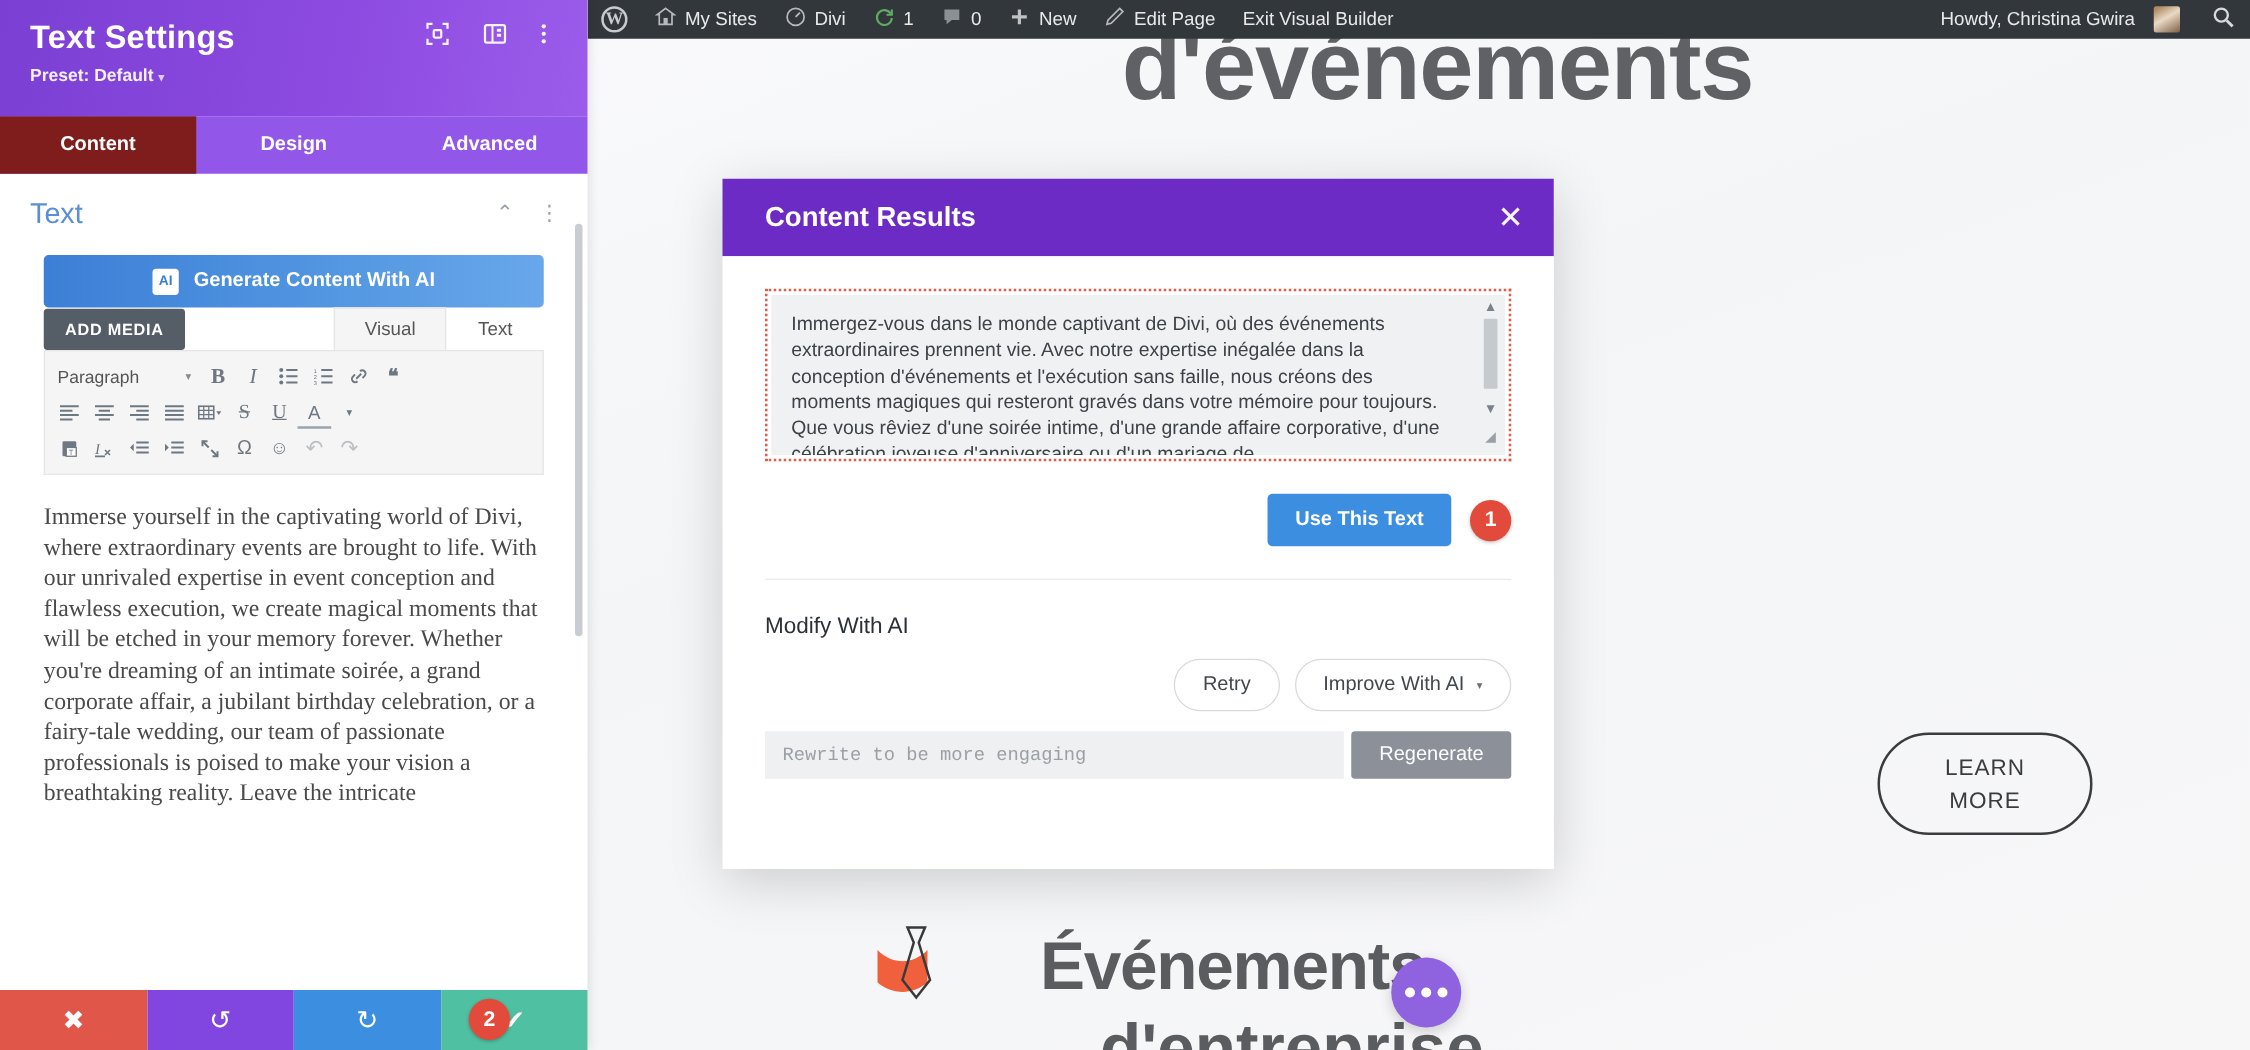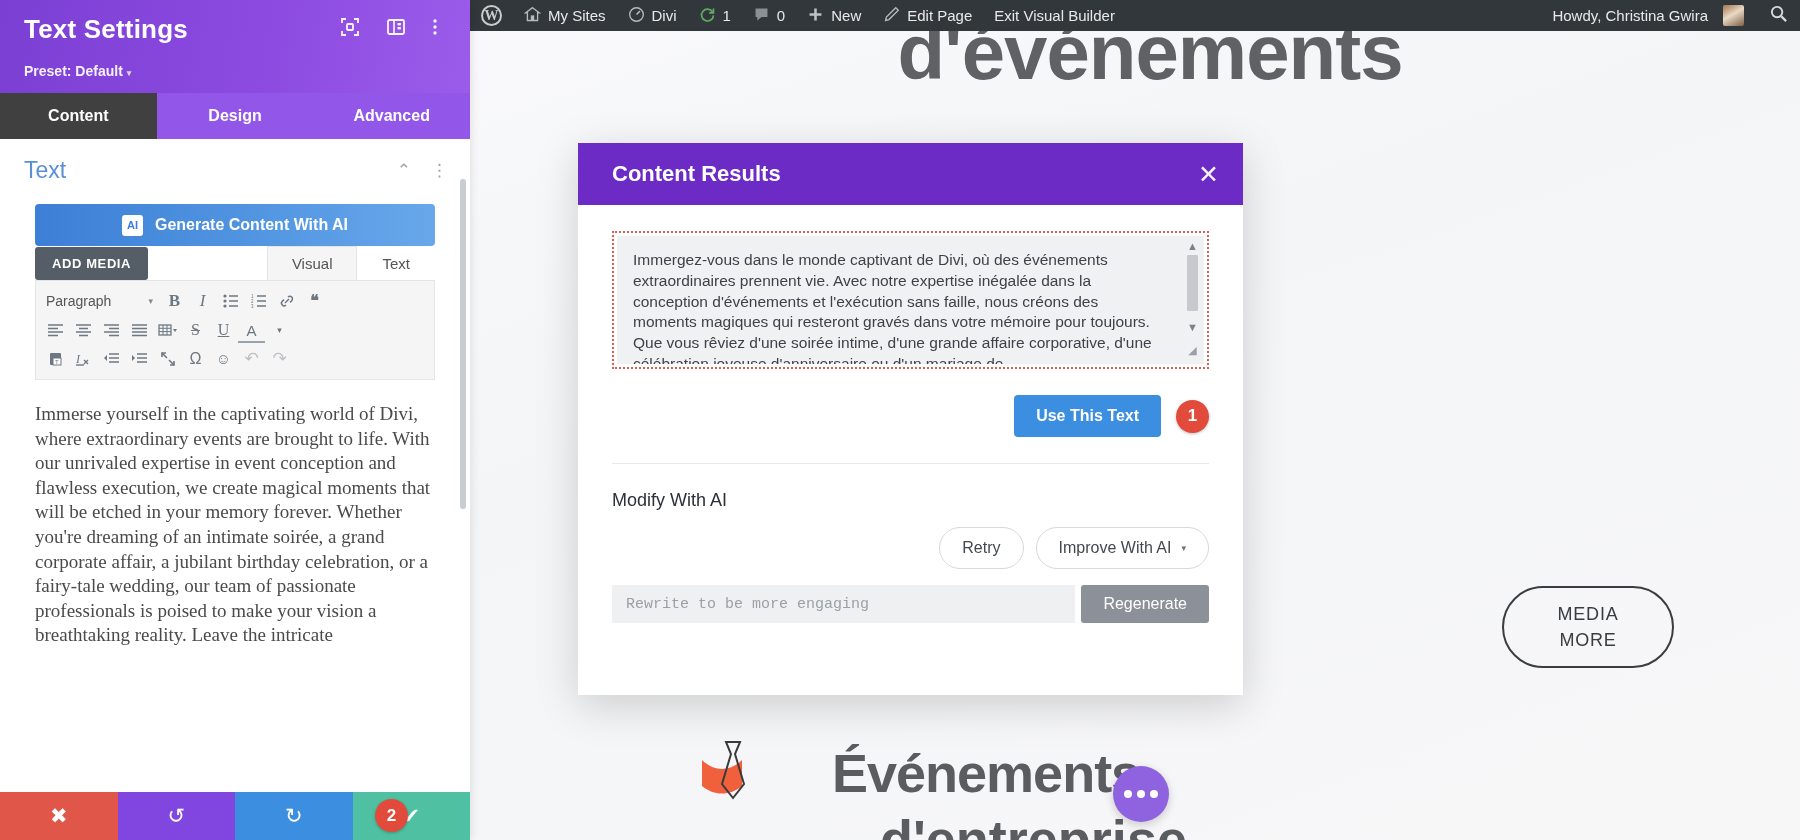--- a/index.html
+++ b/index.html
@@ -83,32 +83,32 @@
   .panel {
     position: absolute; left: 0; top: 0; width: 470px; height: 840px;
     background: #fff; z-index: 20; box-shadow: 2px 0 8px rgba(0,0,0,.09);
     display: flex; flex-direction: column;
   }
   .panel-head {
     background: linear-gradient(100deg,#7b3fd4 0%,#8c4ae0 55%,#9b5cea 100%);
     height: 93px; padding: 14px 22px 0 24px; position: relative; color: #fff;
   }
   .panel-title { font-size: 26px; font-weight: 700; letter-spacing: .2px; }
-  .panel-preset { font-size: 14px; font-weight: 700; margin-top: 18px; opacity: .92; }
+  .panel-preset { font-size: 14px; font-weight: 700; margin-top: 7px; opacity: .92; }
   .panel-preset .caret { font-size: 9px; opacity: .8; }
   .head-icons {
     position: absolute; right: 18px; top: 17px; display: flex; gap: 26px; align-items: center;
   }
   .head-icons .hi { width: 20px; height: 20px; opacity: .95; cursor: pointer; }
   .tabs { display: flex; height: 46px; background: #9257e8; }
   .tab {
     flex: 1; display: flex; align-items: center; justify-content: center;
     font-size: 16px; font-weight: 700; color: #fff; cursor: pointer;
   }
-  .tab.active { background: #404040; }
+  .tab.active { background: #7f1d1d; }
 
   .panel-body { flex: 1; overflow: hidden; position: relative; }
   .sec-head {
     display: flex; align-items: center; padding: 18px 22px 10px 24px;
   }
   .sec-title { font-size: 23px; color: #5a8fd6; font-weight: 400; flex: 1; }
   .sec-head .chev, .sec-head .dots { color: #9aa4ae; font-size: 17px; margin-left: 20px; }
 
   .ai-btn {
     margin: 10px 35px 0 35px; height: 42px; border-radius: 4px;
@@ -244,21 +244,21 @@
     <div class="hero-para" style="white-space:pre-line">extraordinary events are
 ception and flawless
 ed in your memory forever.
 corporate affair, a jubilant
 f passionate professionals
 ve the intricate details to
 aordinary occasion.
 nsational event begin with</div>
 
     <div class="learn-more">
-      <span style="white-space:pre-line">MEDIA
+      <span style="white-space:pre-line">LEARN
 MORE</span>
     </div>
 
     <div class="tie-icon">
       <svg width="66" height="76" viewBox="0 0 66 76">
         <path d="M2 20 C14 32 30 32 42 20 L42 46 C30 56 14 56 2 46 Z" fill="#f0603c"></path>
         <path d="M26 2 L40 2 L35 14 L44 44 L33 58 L22 44 L31 14 Z" fill="none" stroke="#3a3a3a" stroke-width="2"></path>
       </svg>
     </div>
 

